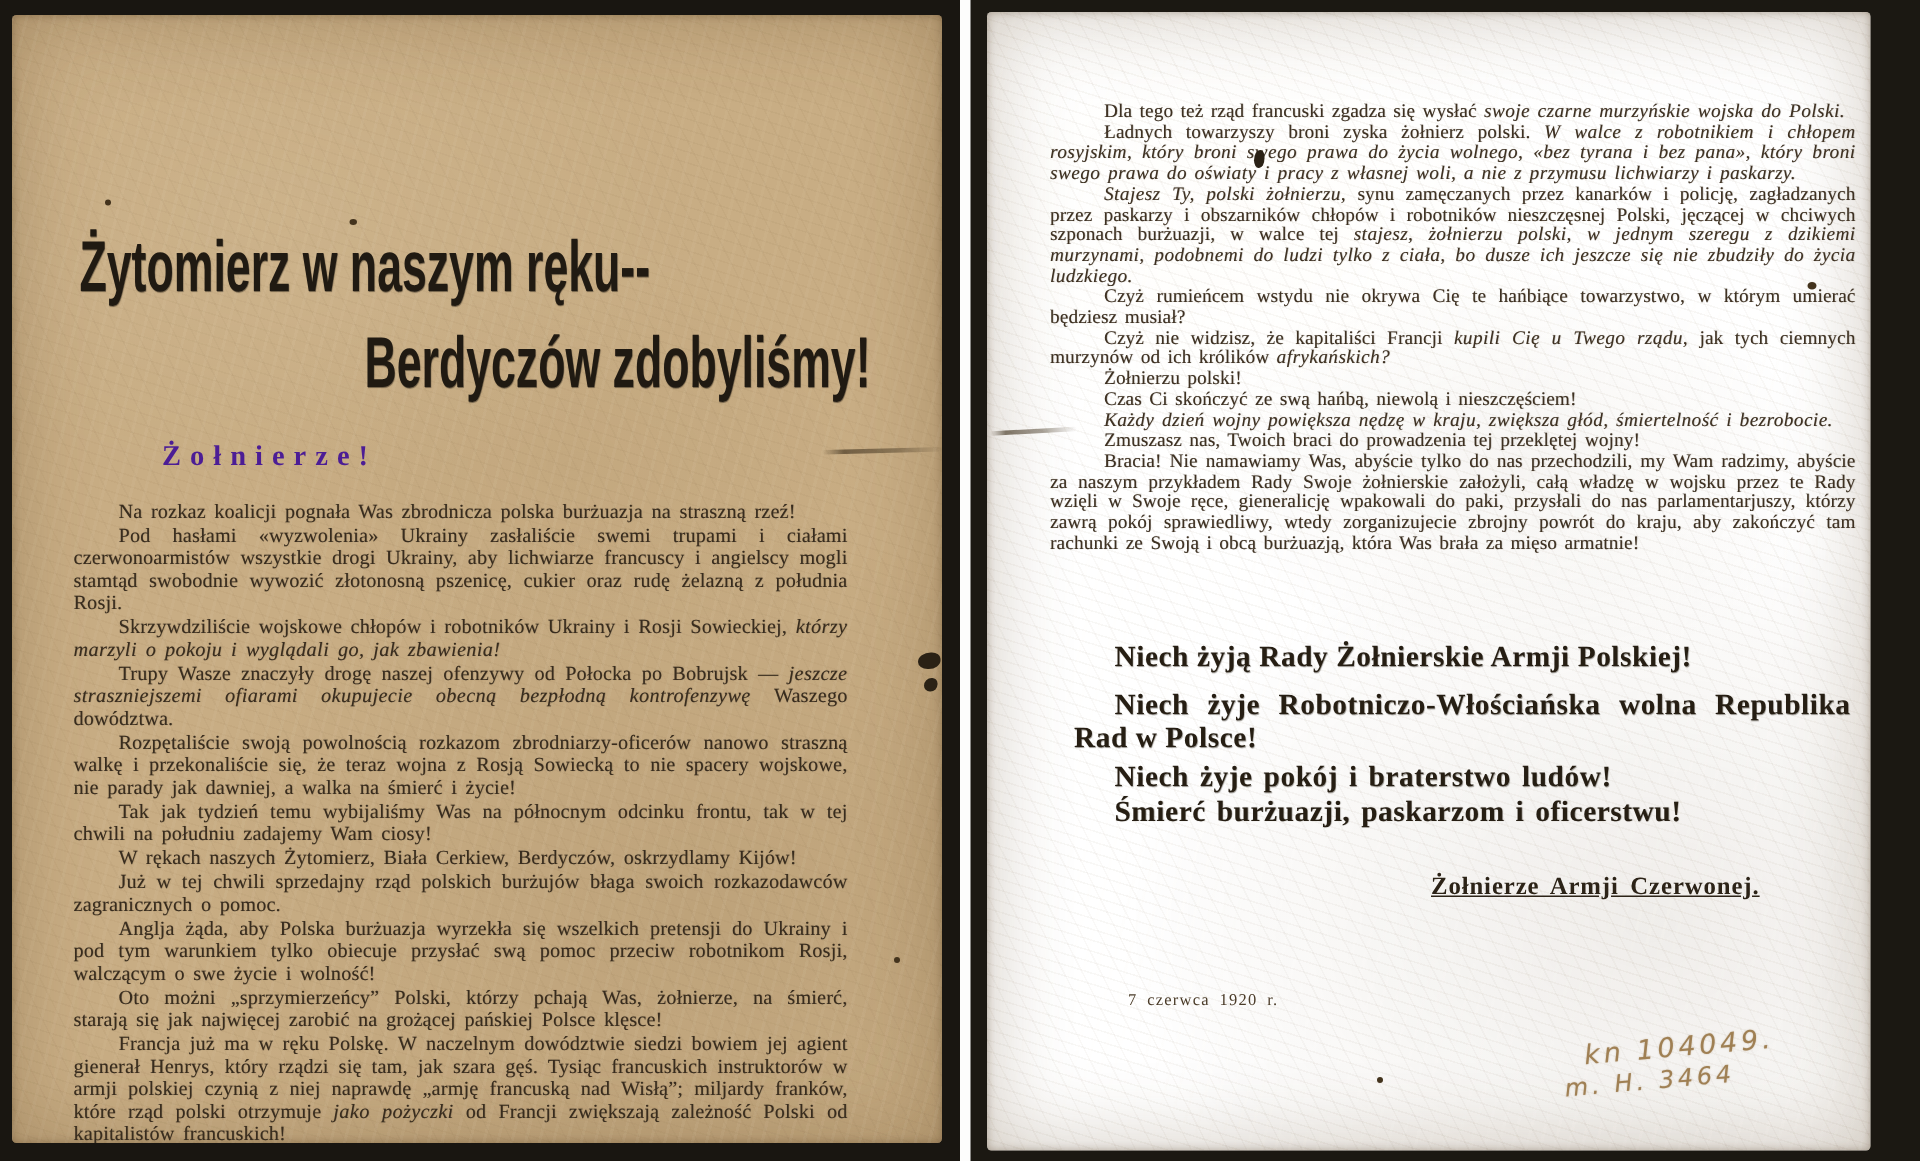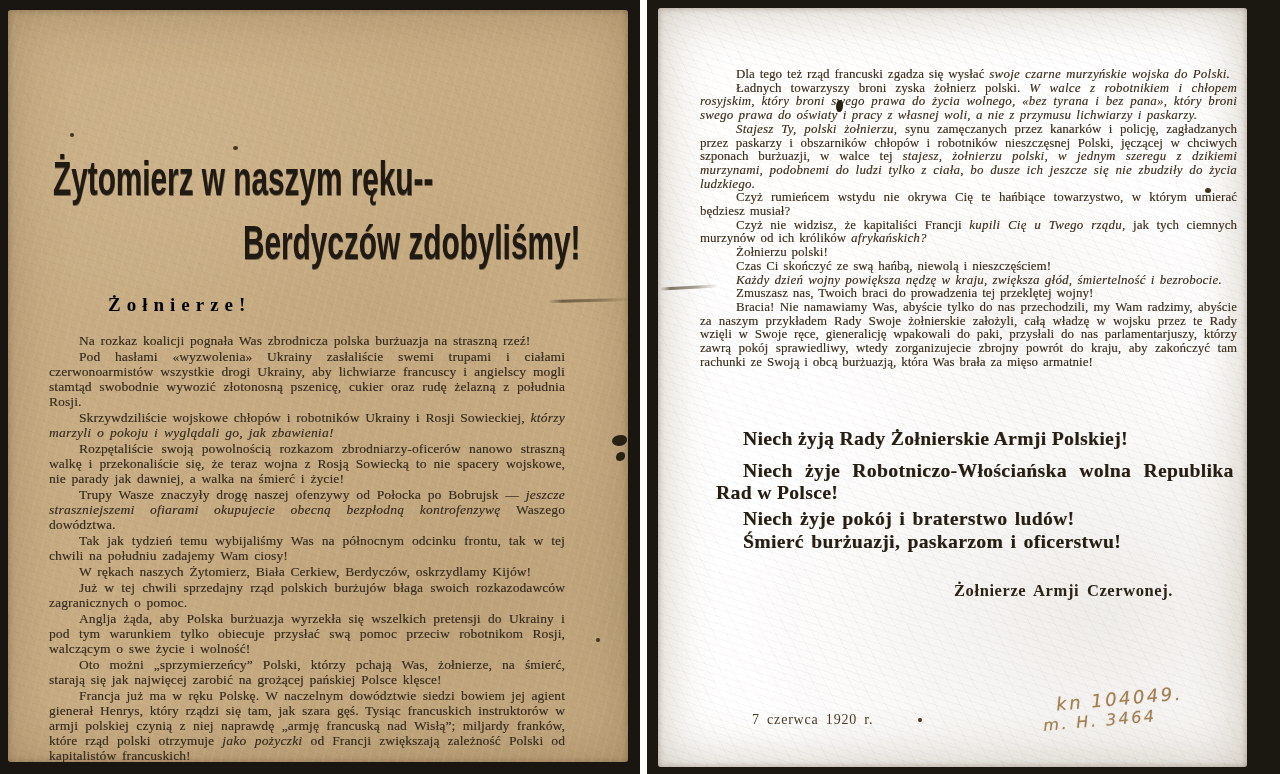--- a/index.html
+++ b/index.html
@@ -24,43 +24,43 @@
       radial-gradient(ellipse 300px 200px at 60% 40%, rgba(120,92,52,.08), rgba(0,0,0,0) 70%);}
   
   .ink{color:#382c1e;text-shadow:.3px .3px .5px rgba(56,44,30,.45);}
   
   .hl{position:absolute;margin:0;font-family:"Liberation Sans","DejaVu Sans",sans-serif;
       font-weight:bold;font-size:48px;line-height:1;color:#201a12;white-space:nowrap;
       transform:scaleX(.62);transform-origin:left top;text-shadow:.5px .5px .7px rgba(30,24,16,.5);}
   .hl1{left:45px;top:145px;}
   .hl2{left:235px;top:209px;}
   .salutation{position:absolute;left:100px;top:284px;font-weight:bold;font-size:19px;
-      letter-spacing:6px;color:#000000;}
+      letter-spacing:6px;color:#4c1d95;}
   
   .body-col{position:absolute;text-align:justify;}
   .body-col p{margin:0;text-indent:30px;}
   .left-col{left:41px;top:320px;width:516px;font-size:13.4px;line-height:14.8px;
       word-spacing:2.2px;letter-spacing:.15px;}
   .left-col p{margin-top:1.5px;}
   .left-col p:first-child{margin-top:4px;}
   .right-col{left:42px;top:60px;width:537px;font-size:12.8px;line-height:13.7px;
       word-spacing:1.6px;letter-spacing:.1px;color:#3e3122;}
   .right-col p{text-indent:36px;}
   .body-col i{letter-spacing:.3px;}
   
   .slogan{position:absolute;margin:0;font-weight:bold;color:#261e13;white-space:nowrap;
       font-size:19.5px;letter-spacing:.4px;text-shadow:.4px .4px .6px rgba(34,26,16,.45);}
   .slogan-1{left:85px;top:420px;}
   .slogan-2a{left:85px;top:452px;word-spacing:7px;}
   .slogan-2b{left:58px;top:474px;text-align:right;}
   .slogan-3{left:85px;top:500px;word-spacing:2px;}
   .slogan-4{left:85px;top:523px;word-spacing:2px;}
   .signature{position:absolute;left:296px;top:573px;font-weight:bold;font-size:16.5px;
-      letter-spacing:.6px;color:#2c2317;word-spacing:3px;}
-  .dateline{position:absolute;left:94px;top:704px;font-size:14px;letter-spacing:.8px;
+      letter-spacing:.6px;color:#2c2317;word-spacing:3px;text-decoration:underline;}
+  .dateline{position:absolute;left:94px;top:653px;font-size:11px;letter-spacing:.8px;
       color:#4a3b28;word-spacing:3px;}
   
   .handwriting{position:absolute;font-family:"DejaVu Sans",sans-serif;font-style:italic;
       color:rgba(148,112,62,.78);transform:rotate(-5deg);letter-spacing:2.5px;
       font-size:18px;white-space:nowrap;text-shadow:0 0 1px rgba(148,112,62,.5);}
   .hw1{left:398px;top:680px;}
   .hw2{left:385px;top:703px;font-size:16px;}
   
   .speck{position:absolute;border-radius:50%;background:#43331d;}
   .blot{position:absolute;background:#2a2115;border-radius:60% 40% 55% 45%;}
@@ -74,22 +74,22 @@
 
   <div class="scan scan-left">
     <div class="paper paper-left">
       <h1 class="hl hl1 ink">Żytomierz w naszym ręku--</h1>
       <h1 class="hl hl2 ink">Berdyczów zdobyliśmy!</h1>
       <div class="salutation">Żołnierze!</div>
       <div class="body-col left-col ink">
           <p><span>Na rozkaz koalicji pognała Was zbrodnicza polska burżuazja na straszną rzeź!</span></p>
           <p><span>Pod hasłami «wyzwolenia» Ukrainy zasłaliście swemi trupami i ciałami czerwonoarmistów wszystkie drogi Ukrainy, aby lichwiarze francuscy i angielscy mogli stamtąd swobodnie wywozić złotonosną pszenicę, cukier oraz rudę żelazną z południa Rosji.</span></p>
           <p><span>Skrzywdziliście wojskowe chłopów i robotników Ukrainy i Rosji Sowieckiej, </span><i>którzy marzyli o pokoju i wyglądali go, jak zbawienia!</i></p>
+          <p><span>Trupy Wasze znaczyły drogę naszej ofenzywy od Połocka po Bobrujsk — </span><i>jeszcze straszniejszemi ofiarami okupujecie obecną bezpłodną kontrofenzywę </i><span>Waszego dowództwa.</span></p>
           <p><span>Rozpętaliście swoją powolnością rozkazom zbrodniarzy-oficerów nanowo straszną walkę i przekonaliście się, że teraz wojna z Rosją Sowiecką to nie spacery wojskowe, nie parady jak dawniej, a walka na śmierć i życie!</span></p>
-          <p><span>Trupy Wasze znaczyły drogę naszej ofenzywy od Połocka po Bobrujsk — </span><i>jeszcze straszniejszemi ofiarami okupujecie obecną bezpłodną kontrofenzywę </i><span>Waszego dowództwa.</span></p>
           <p><span>Tak jak tydzień temu wybijaliśmy Was na północnym odcinku frontu, tak w tej chwili na południu zadajemy Wam ciosy!</span></p>
           <p><span>W rękach naszych Żytomierz, Biała Cerkiew, Berdyczów, oskrzydlamy Kijów!</span></p>
           <p><span>Już w tej chwili sprzedajny rząd polskich burżujów błaga swoich rozkazodawców zagranicznych o pomoc.</span></p>
           <p><span>Anglja żąda, aby Polska burżuazja wyrzekła się wszelkich pretensji do Ukrainy i pod tym warunkiem tylko obiecuje przysłać swą pomoc przeciw robotnikom Rosji, walczącym o swe życie i wolność!</span></p>
           <p><span>Oto możni „sprzymierzeńcy” Polski, którzy pchają Was, żołnierze, na śmierć, starają się jak najwięcej zarobić na grożącej pańskiej Polsce klęsce!</span></p>
           <p><span>Francja już ma w ręku Polskę. W naczelnym dowództwie siedzi bowiem jej agient gienerał Henrys, który rządzi się tam, jak szara gęś. Tysiąc francuskich instruktorów w armji polskiej czynią z niej naprawdę „armję francuską nad Wisłą”; miljardy franków, które rząd polski otrzymuje </span><i>jako pożyczki </i><span>od Francji zwiększają zależność Polski od kapitalistów francuskich!</span></p>
         </div>
 
       <div class="speck" style="left:62px;top:123px;width:4px;height:4px;"></div>
       <div class="speck" style="left:225px;top:136px;width:5px;height:4px;"></div>

